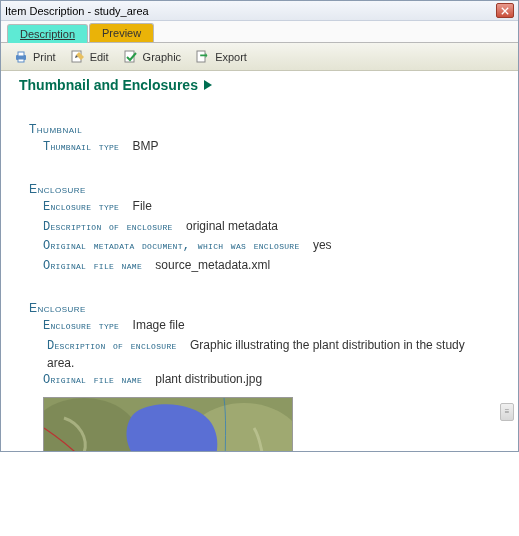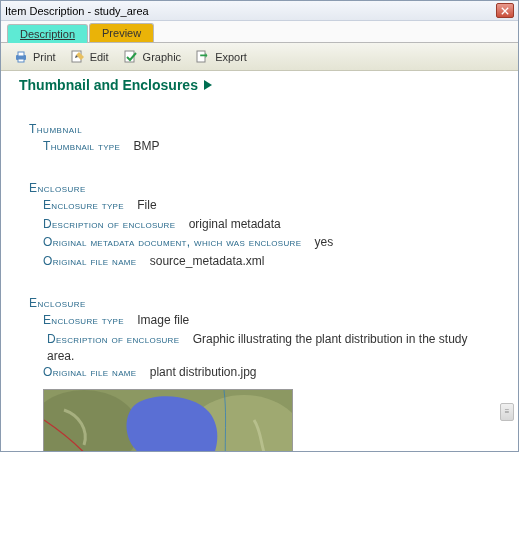--- a/index.html
+++ b/index.html
@@ -119,20 +119,21 @@
       margin-left: 24px;
       margin-bottom: 2px;
       font-size: 12px;
       line-height: 1.4;
     }
     .field-label {
       font-variant: small-caps;
       letter-spacing: 0.3px;
       color: #2a6a8c;
       margin-right: 10px;
+      font-family: Liberation Mono, monospace;
     }
     .field-value {
       color: #333;
     }
     .desc-wrap {
       margin-left: 28px;
       font-size: 12px;
       line-height: 1.4;
       max-width: 440px;
     }

